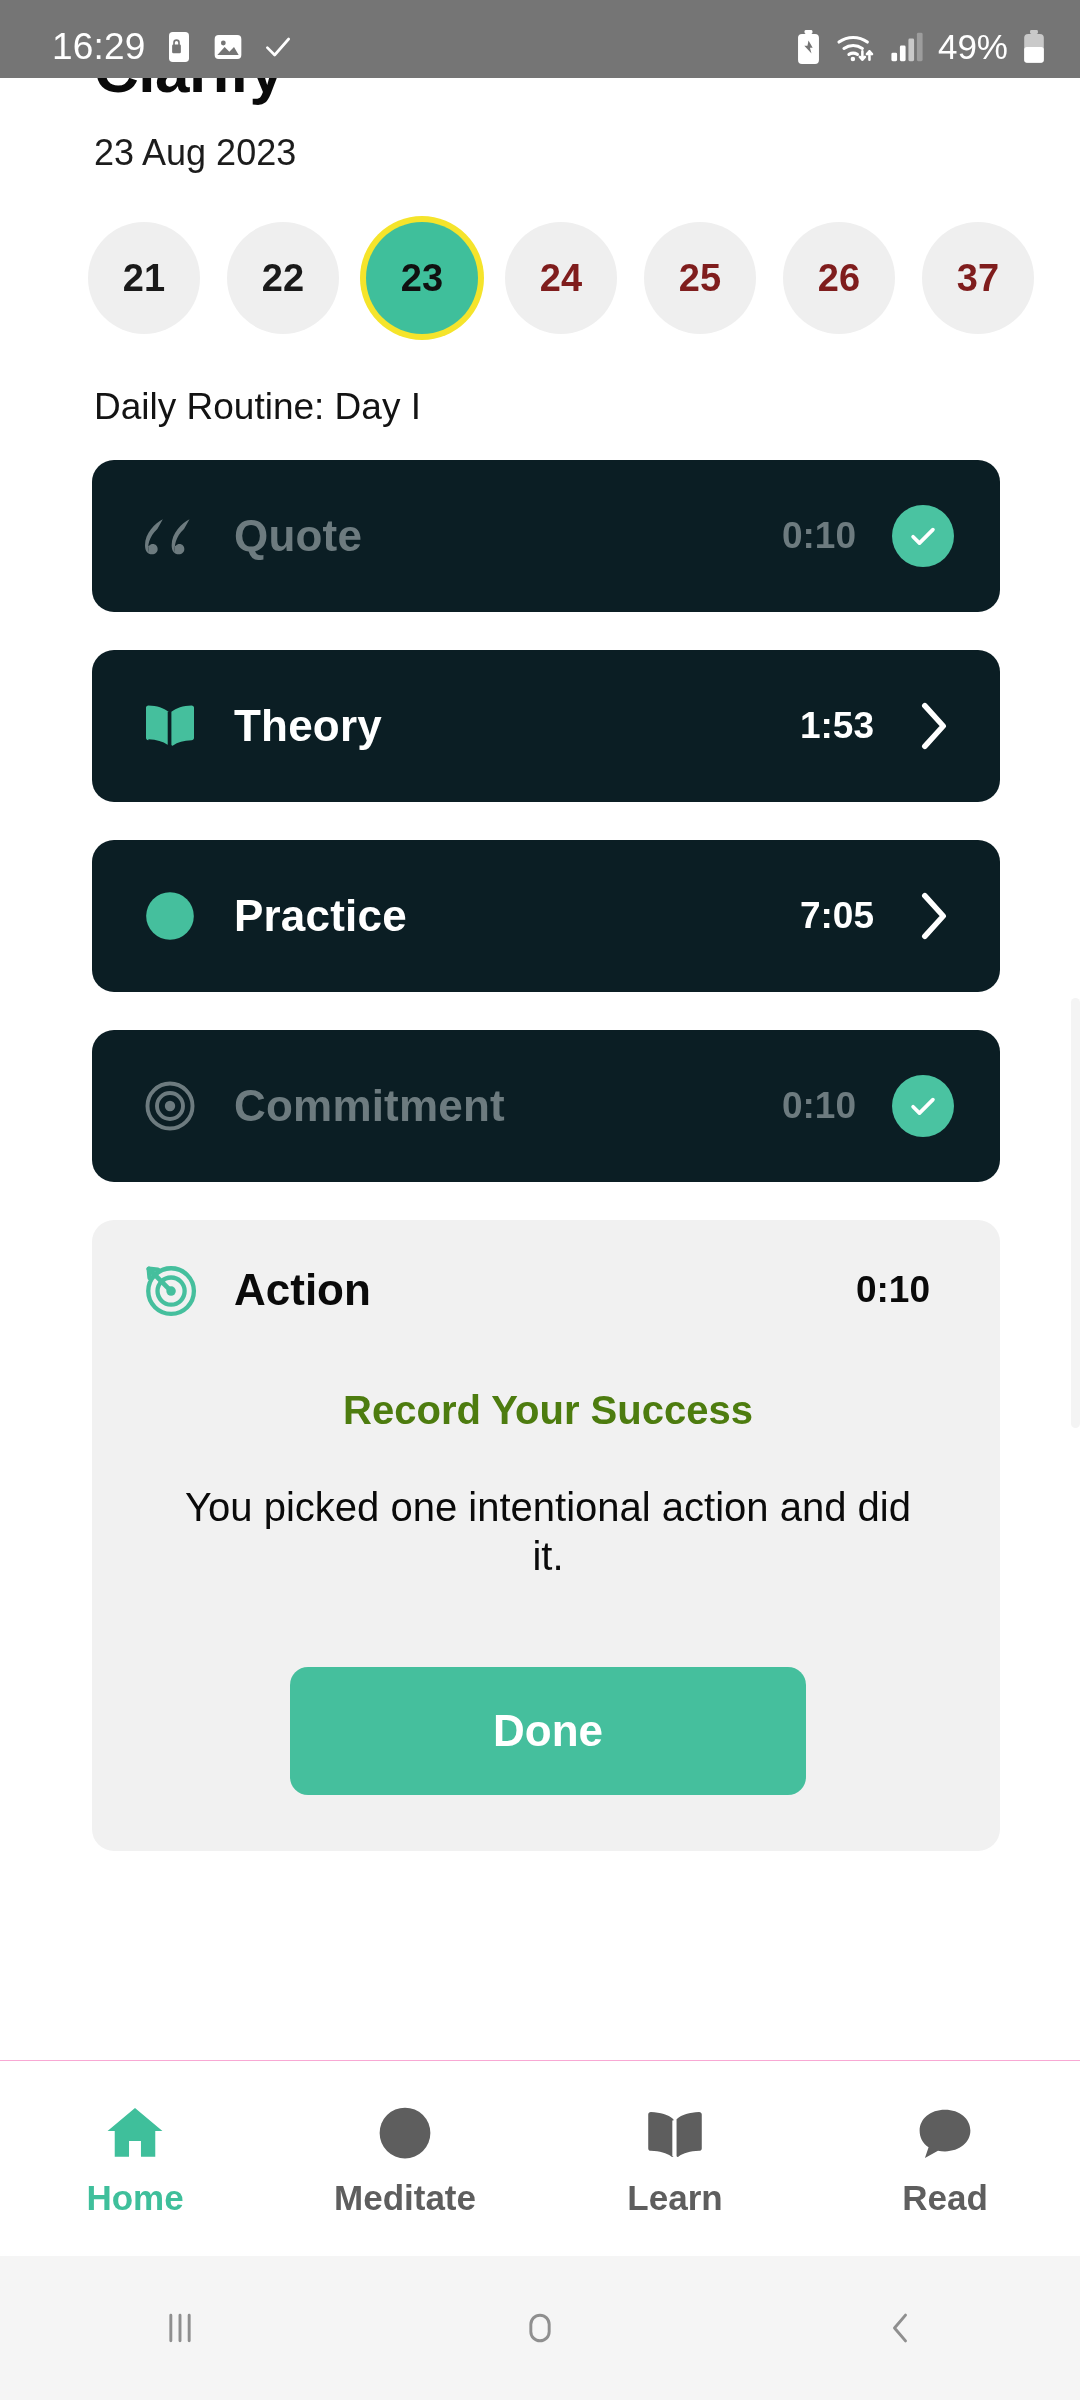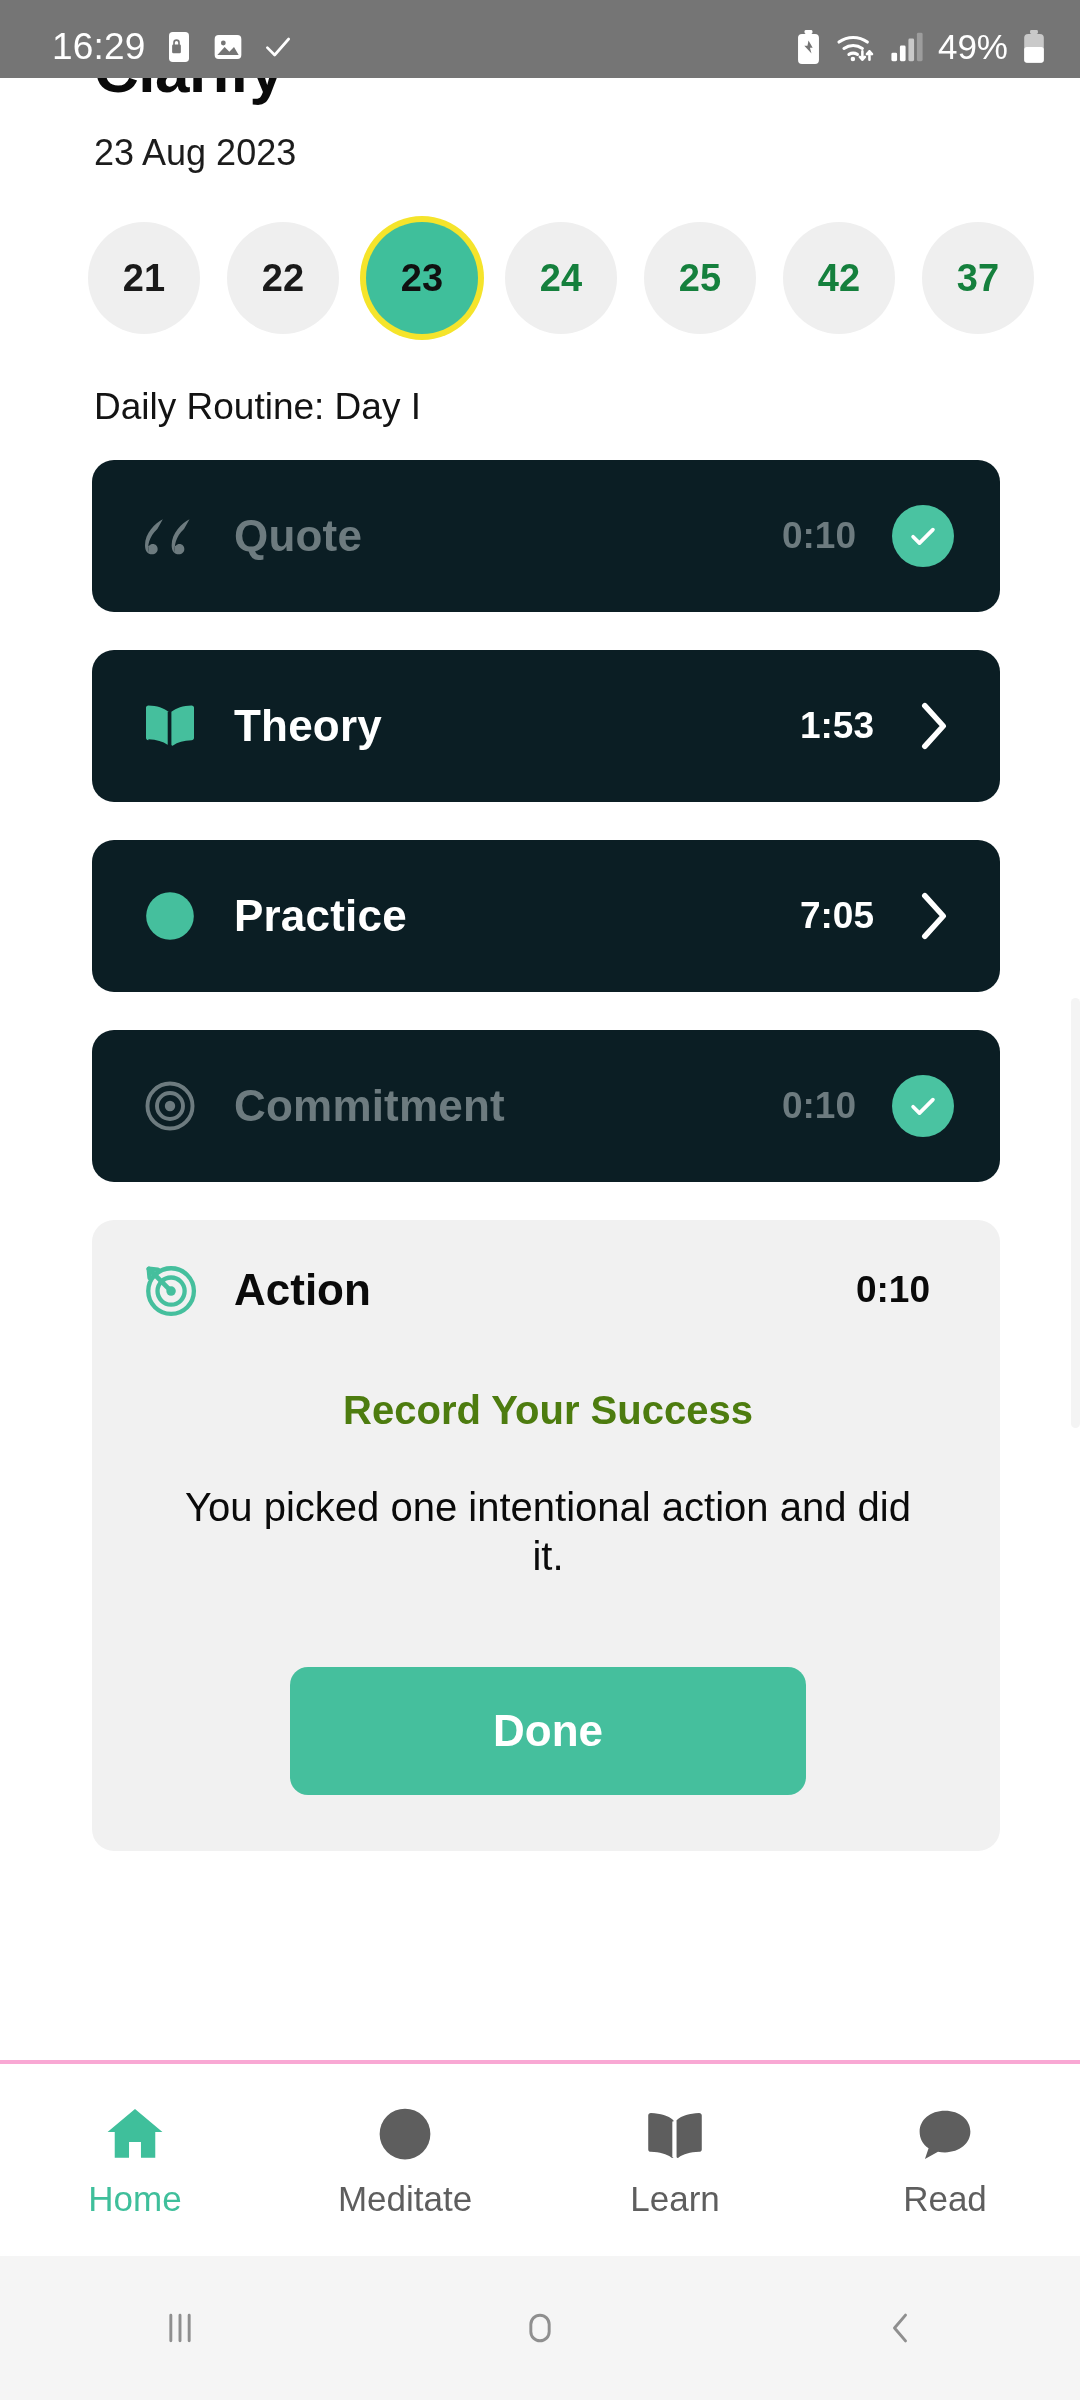--- a/index.html
+++ b/index.html
@@ -49,21 +49,21 @@
   .daystrip{
     display:flex; gap:27px; padding:0 76px; margin-top:48px;
   }
   .day{
     width:112px; height:112px; border-radius:50%;
     background:#efefef;
     display:flex; align-items:center; justify-content:center;
     font-size:38px; font-weight:bold; color:#1a1a1a;
     flex:none;
   }
-  .day.future{ color:#15803d; font-weight:bold; }
+  .day.future{ color:#7f1d1d; font-weight:bold; }
   .day.selected{
     background:#3fbf9b; color:#101010;
     box-shadow:0 0 0 6px #f5e42b;
   }
 
   .routine-label{
     font-size:37px; color:#131313;
     padding-left:82px; margin-top:52px;
   }
 
@@ -139,22 +139,23 @@
   .notch.right::after{
     content:""; position:absolute; right:0; top:-40px;
     width:110px; height:110px; background:#ffffff; border-radius:50%;
   }
 
   
   .tabbar{
     position:absolute; left:0; right:0; bottom:144px;
     height:196px; background:#ffffff;
     display:flex; align-items:center;
-    border-top:4px solid #f9a8d4;
+    border-top:1px solid #f9a8d4;
     z-index:30;
+    font-weight:bold;
   }
   .tab{
     flex:1; display:flex; flex-direction:column; align-items:center; gap:16px;
   }
   .tab .tlabel{ font-size:35px; color:#5e5e5e; }
   .tab.active .tlabel{ color:#3fbf9b; }
   .tab-ic{ height:62px; display:flex; align-items:flex-end; }
 
   
   .androidnav{
@@ -220,21 +221,21 @@
 
     <div class="clipped-title">Clarify</div>
     <div class="datetext">23 Aug 2023</div>
 
     <div class="daystrip">
       <div class="day">21</div>
       <div class="day">22</div>
       <div class="day selected">23</div>
       <div class="day future">24</div>
       <div class="day future">25</div>
-      <div class="day future">42</div>
+      <div class="day future">26</div>
       <div class="day future">37</div>
     </div>
 
     <div class="routine-label">Daily Routine: Day I</div>
 
     <div class="cards">
 
       <div class="card done">
         <span class="icon-slot">
           <svg width="50" height="40" viewBox="0 0 30 24">

